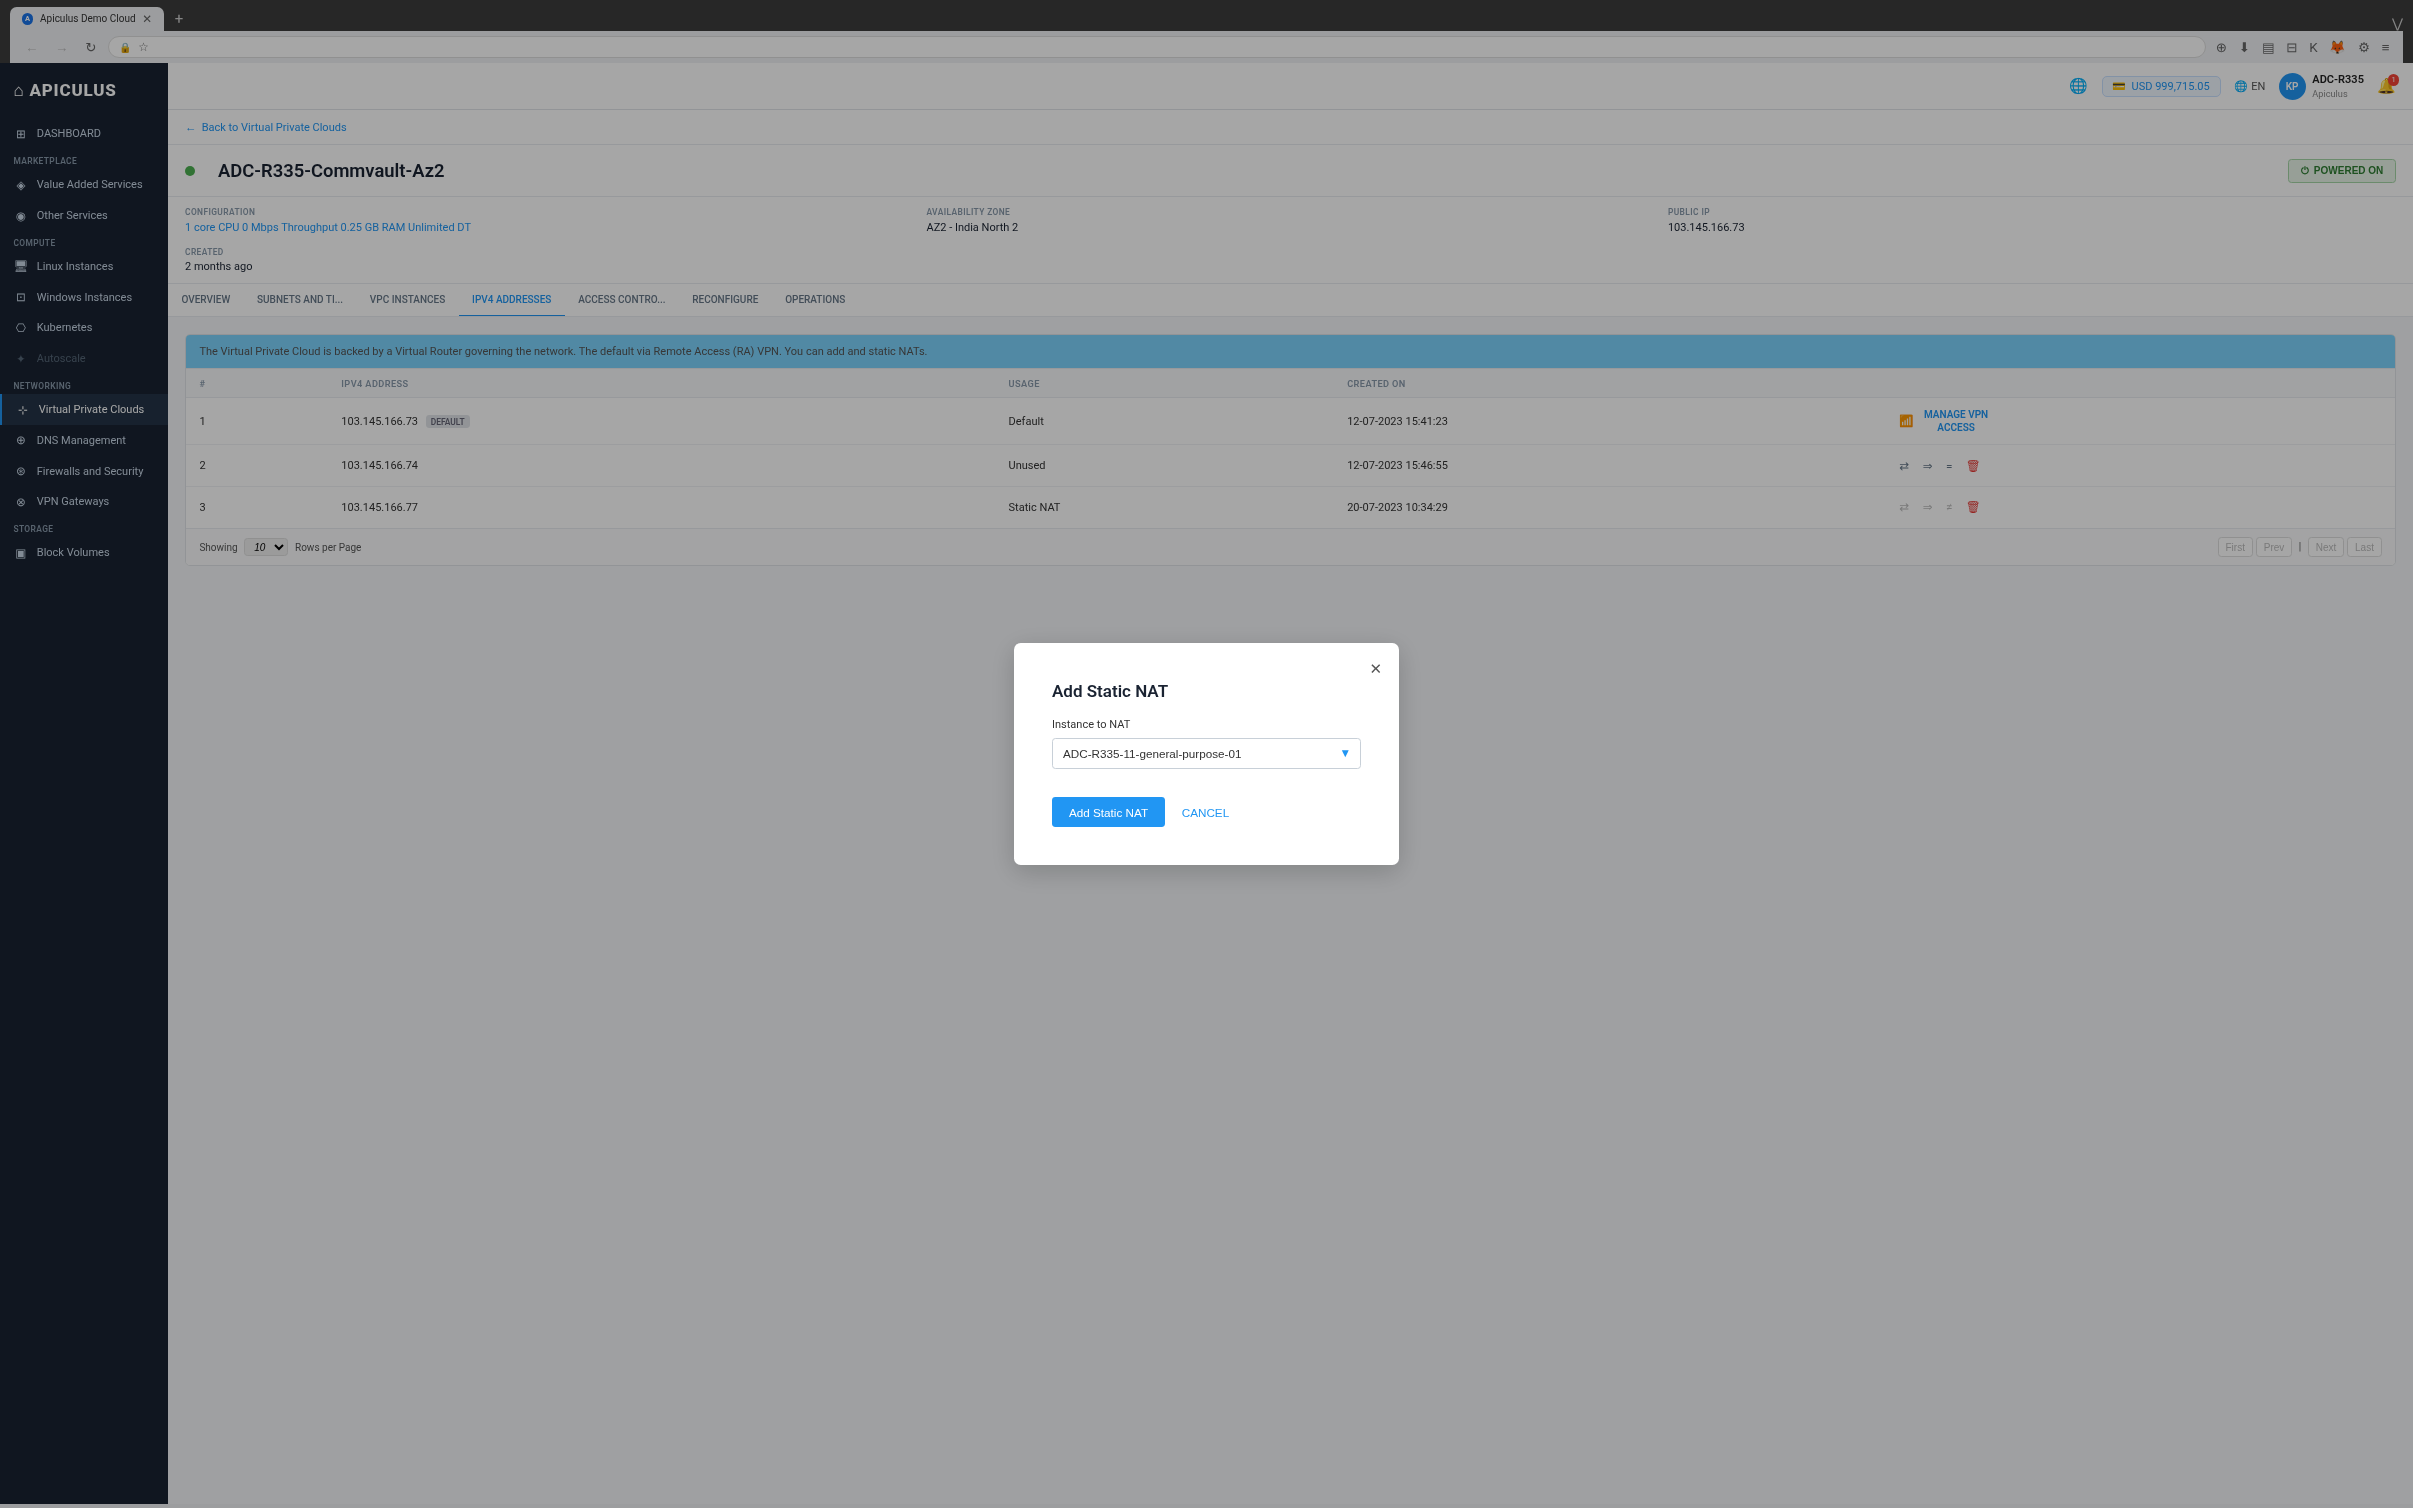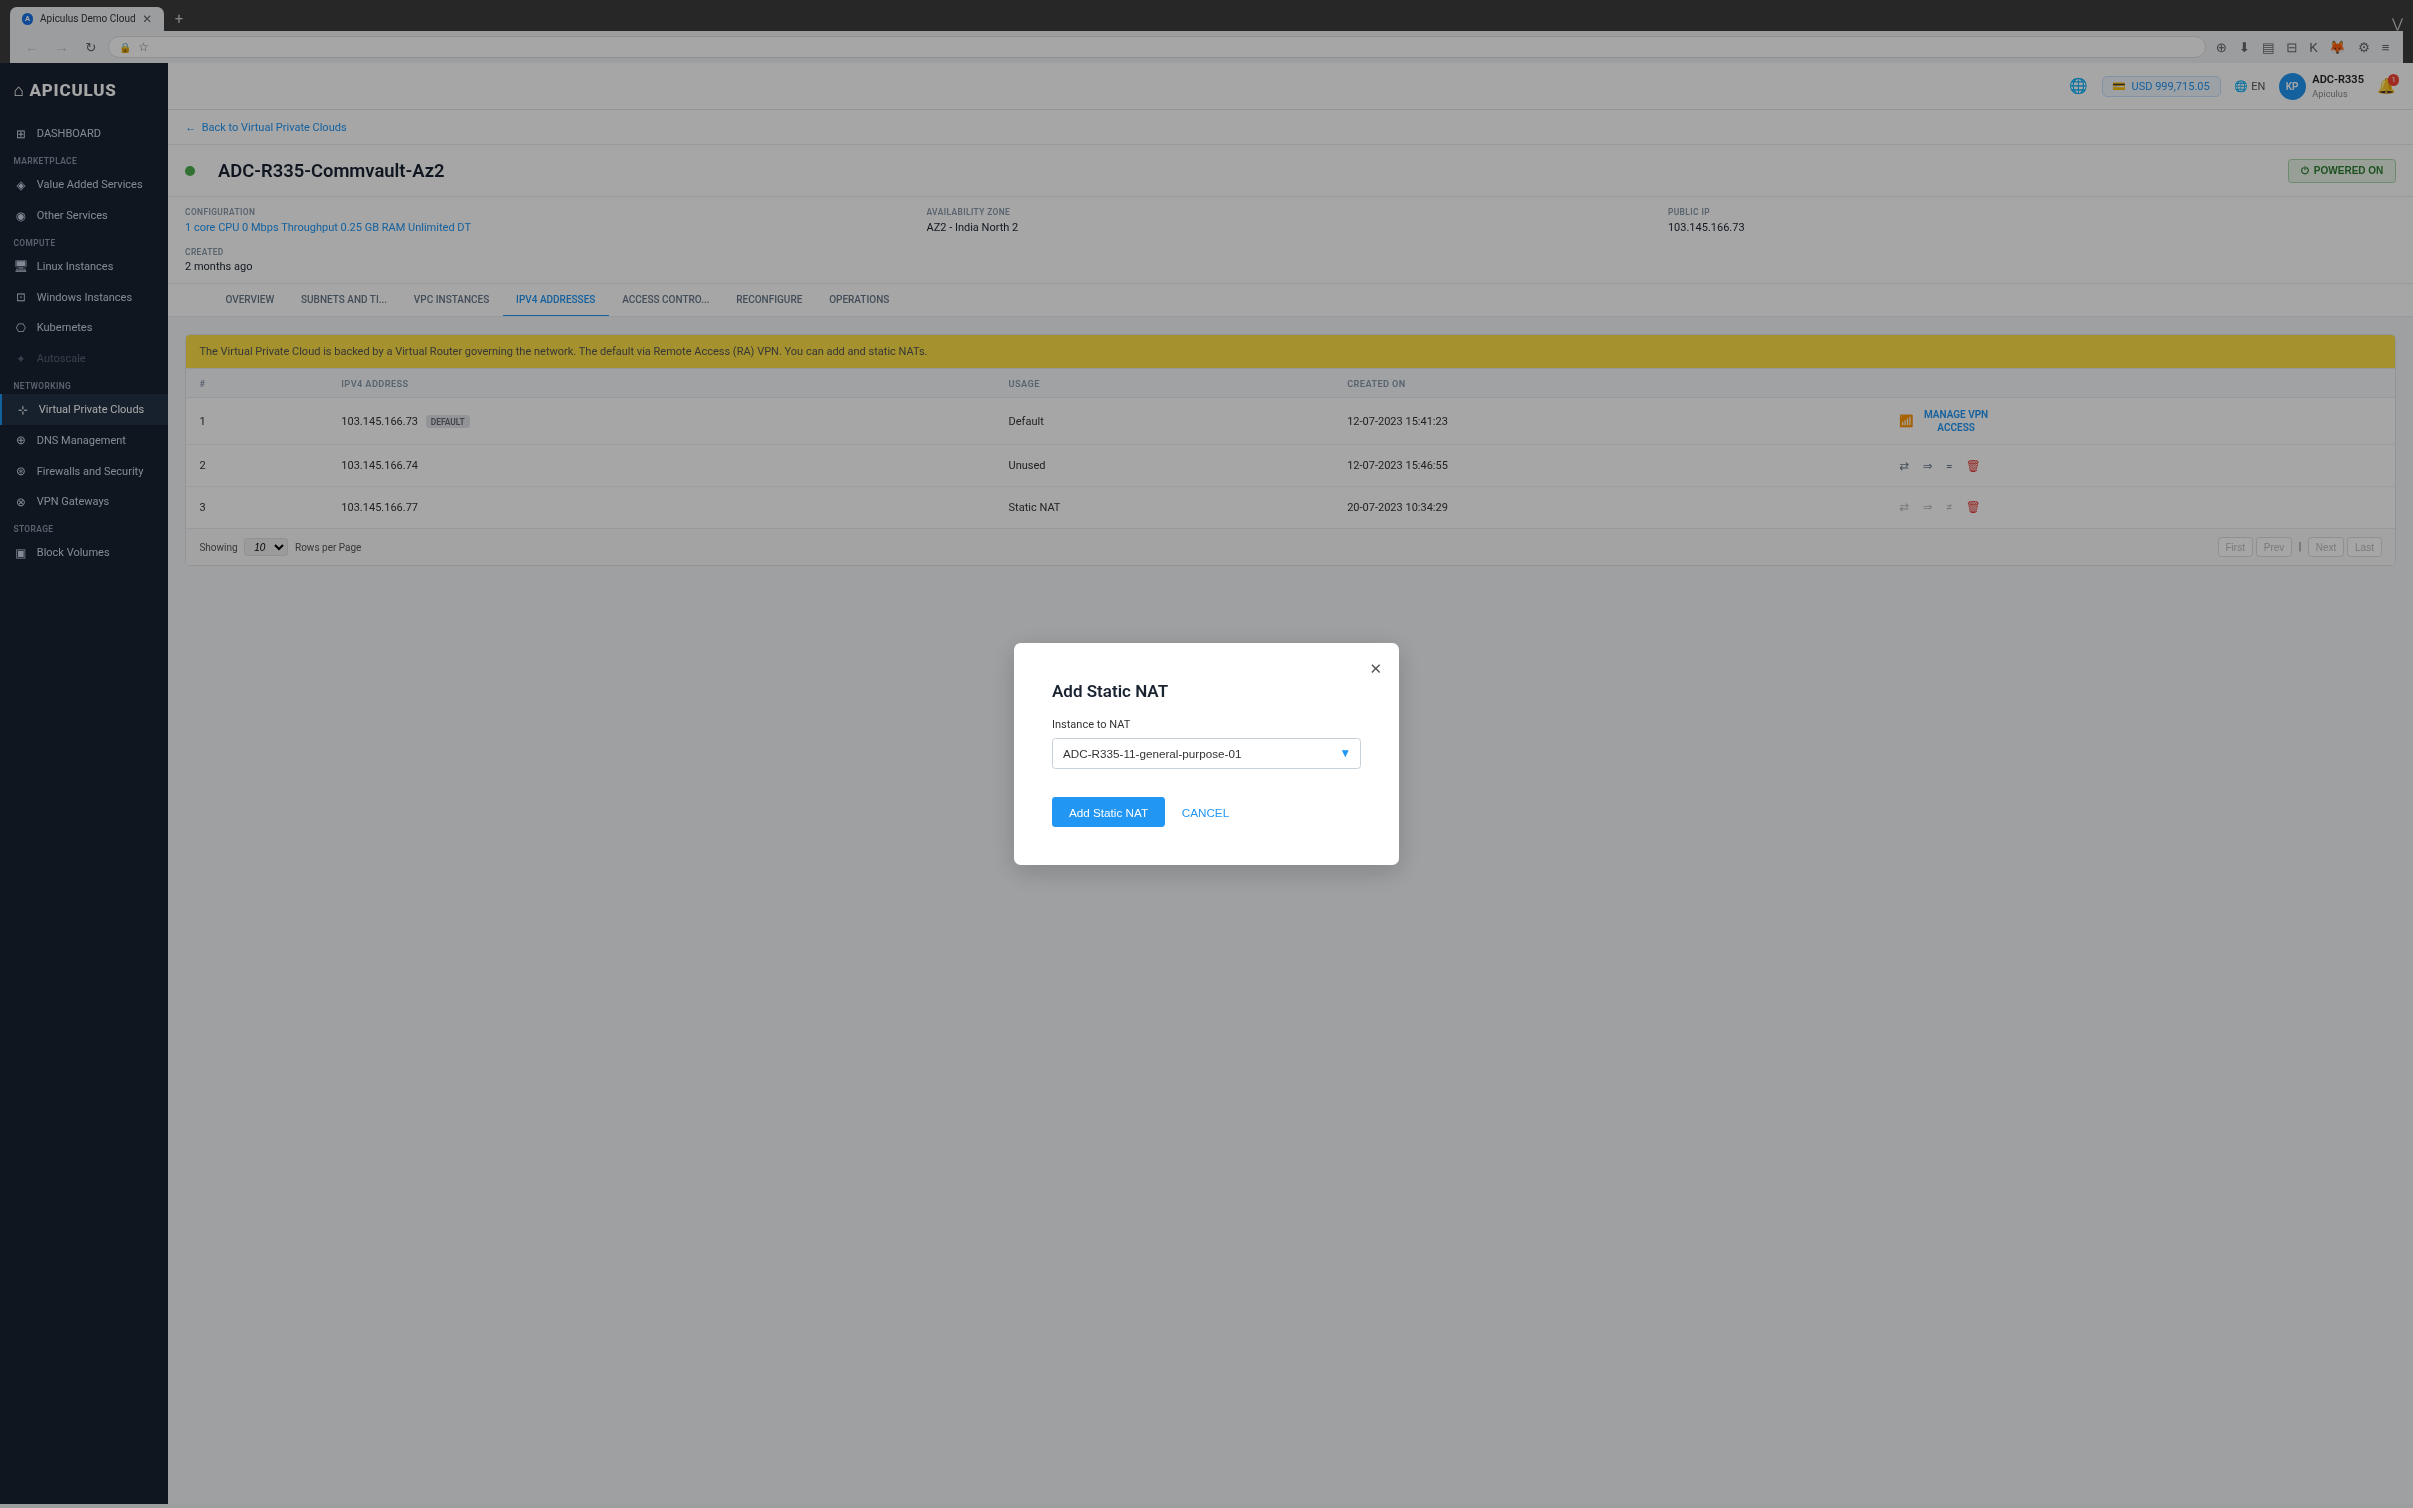--- a/index.html
+++ b/index.html
@@ -298,21 +298,20 @@
       color: #1a2332;
     }
     .vpc-meta-value.link { color: #2196f3; }
 
     
     .vpc-tabs {
       background: white;
       border-bottom: 0.8px solid #e8ecf0;
       display: flex;
       overflow-x: auto;
-      padding-left: 44px;
     }
     .vpc-tab {
       padding: 10px 13.4px;
       font-size: 10px;
       font-weight: 500;
       color: #667788;
       cursor: pointer;
       white-space: nowrap;
       border-bottom: 1.7px solid transparent;
       transition: all 0.15s;
@@ -332,21 +331,21 @@
     .section-panel {
       background: white;
       border-radius: 5px;
       border: 0.8px solid #e0e4e8;
       overflow: hidden;
     }
     .section-description {
       padding: 10px 13.4px;
       font-size: 11px;
       color: #555;
-      background: #fde047;
+      background: #7dd3fc;
       border-bottom: 0.8px solid #e8ecf0;
     }
 
     .data-table {
       width: 100%;
       border-collapse: collapse;
     }
     .data-table th {
       background: #f8f9fb;
       padding: 8.4px 13.4px;

